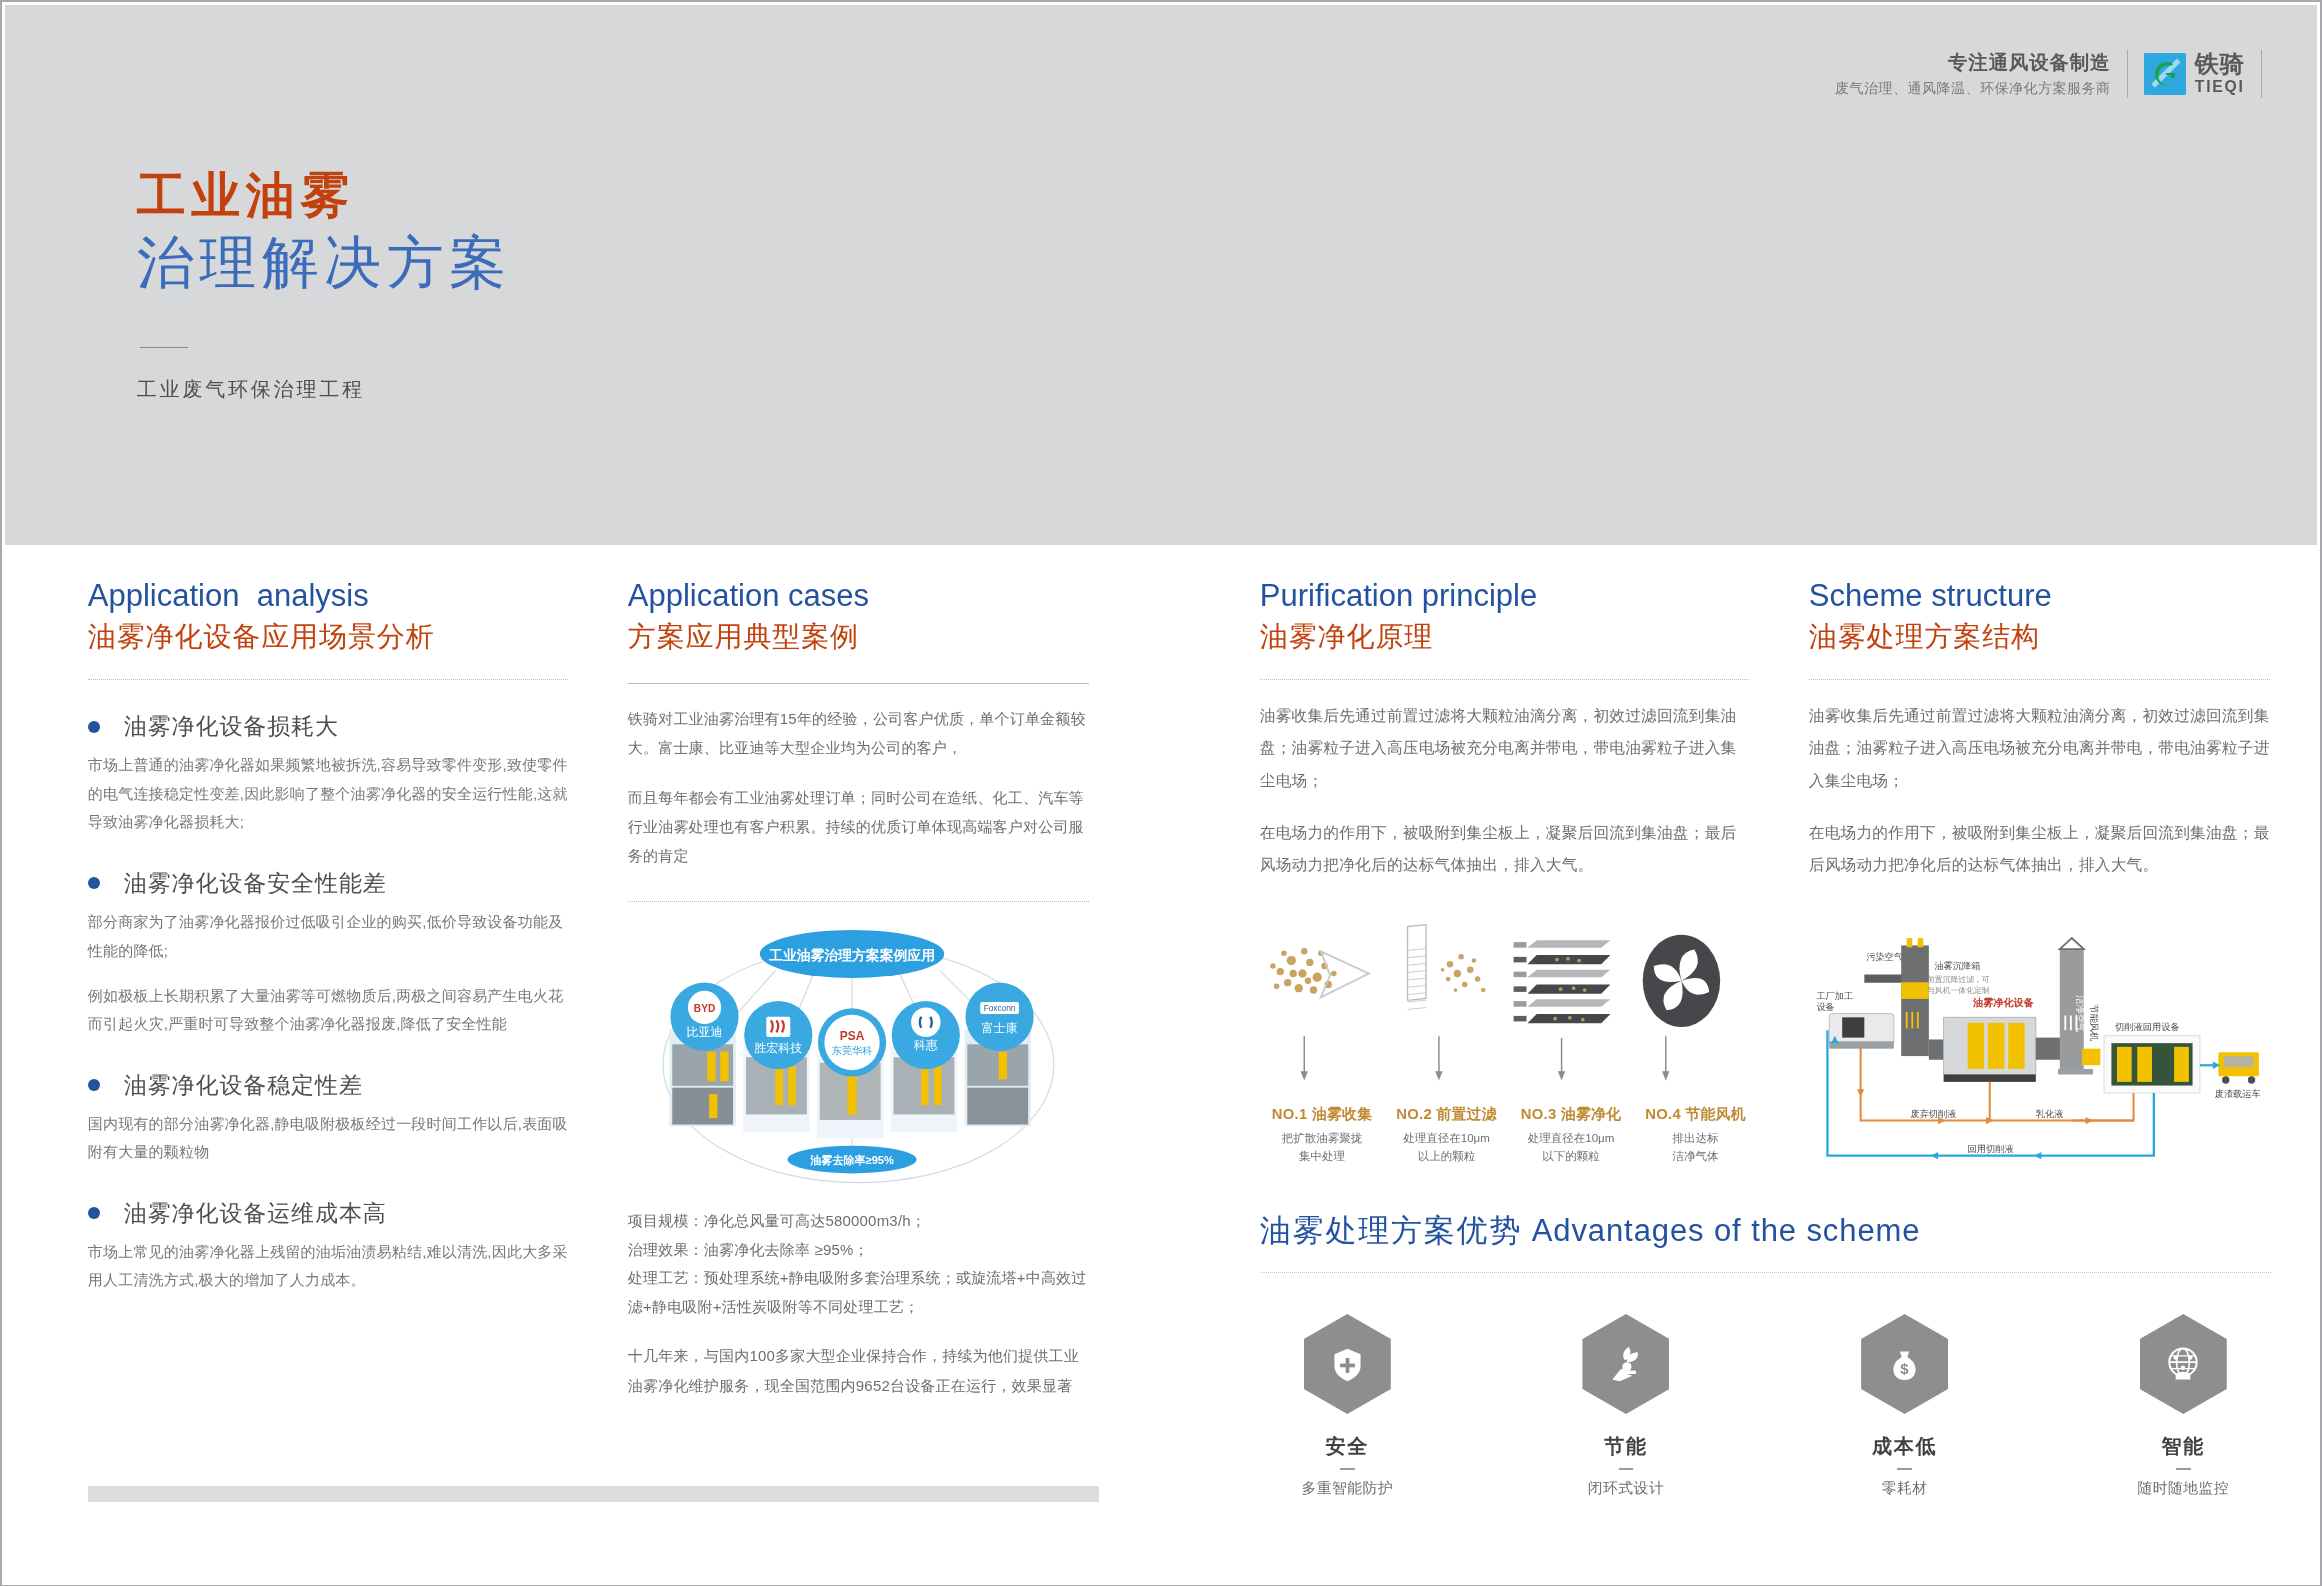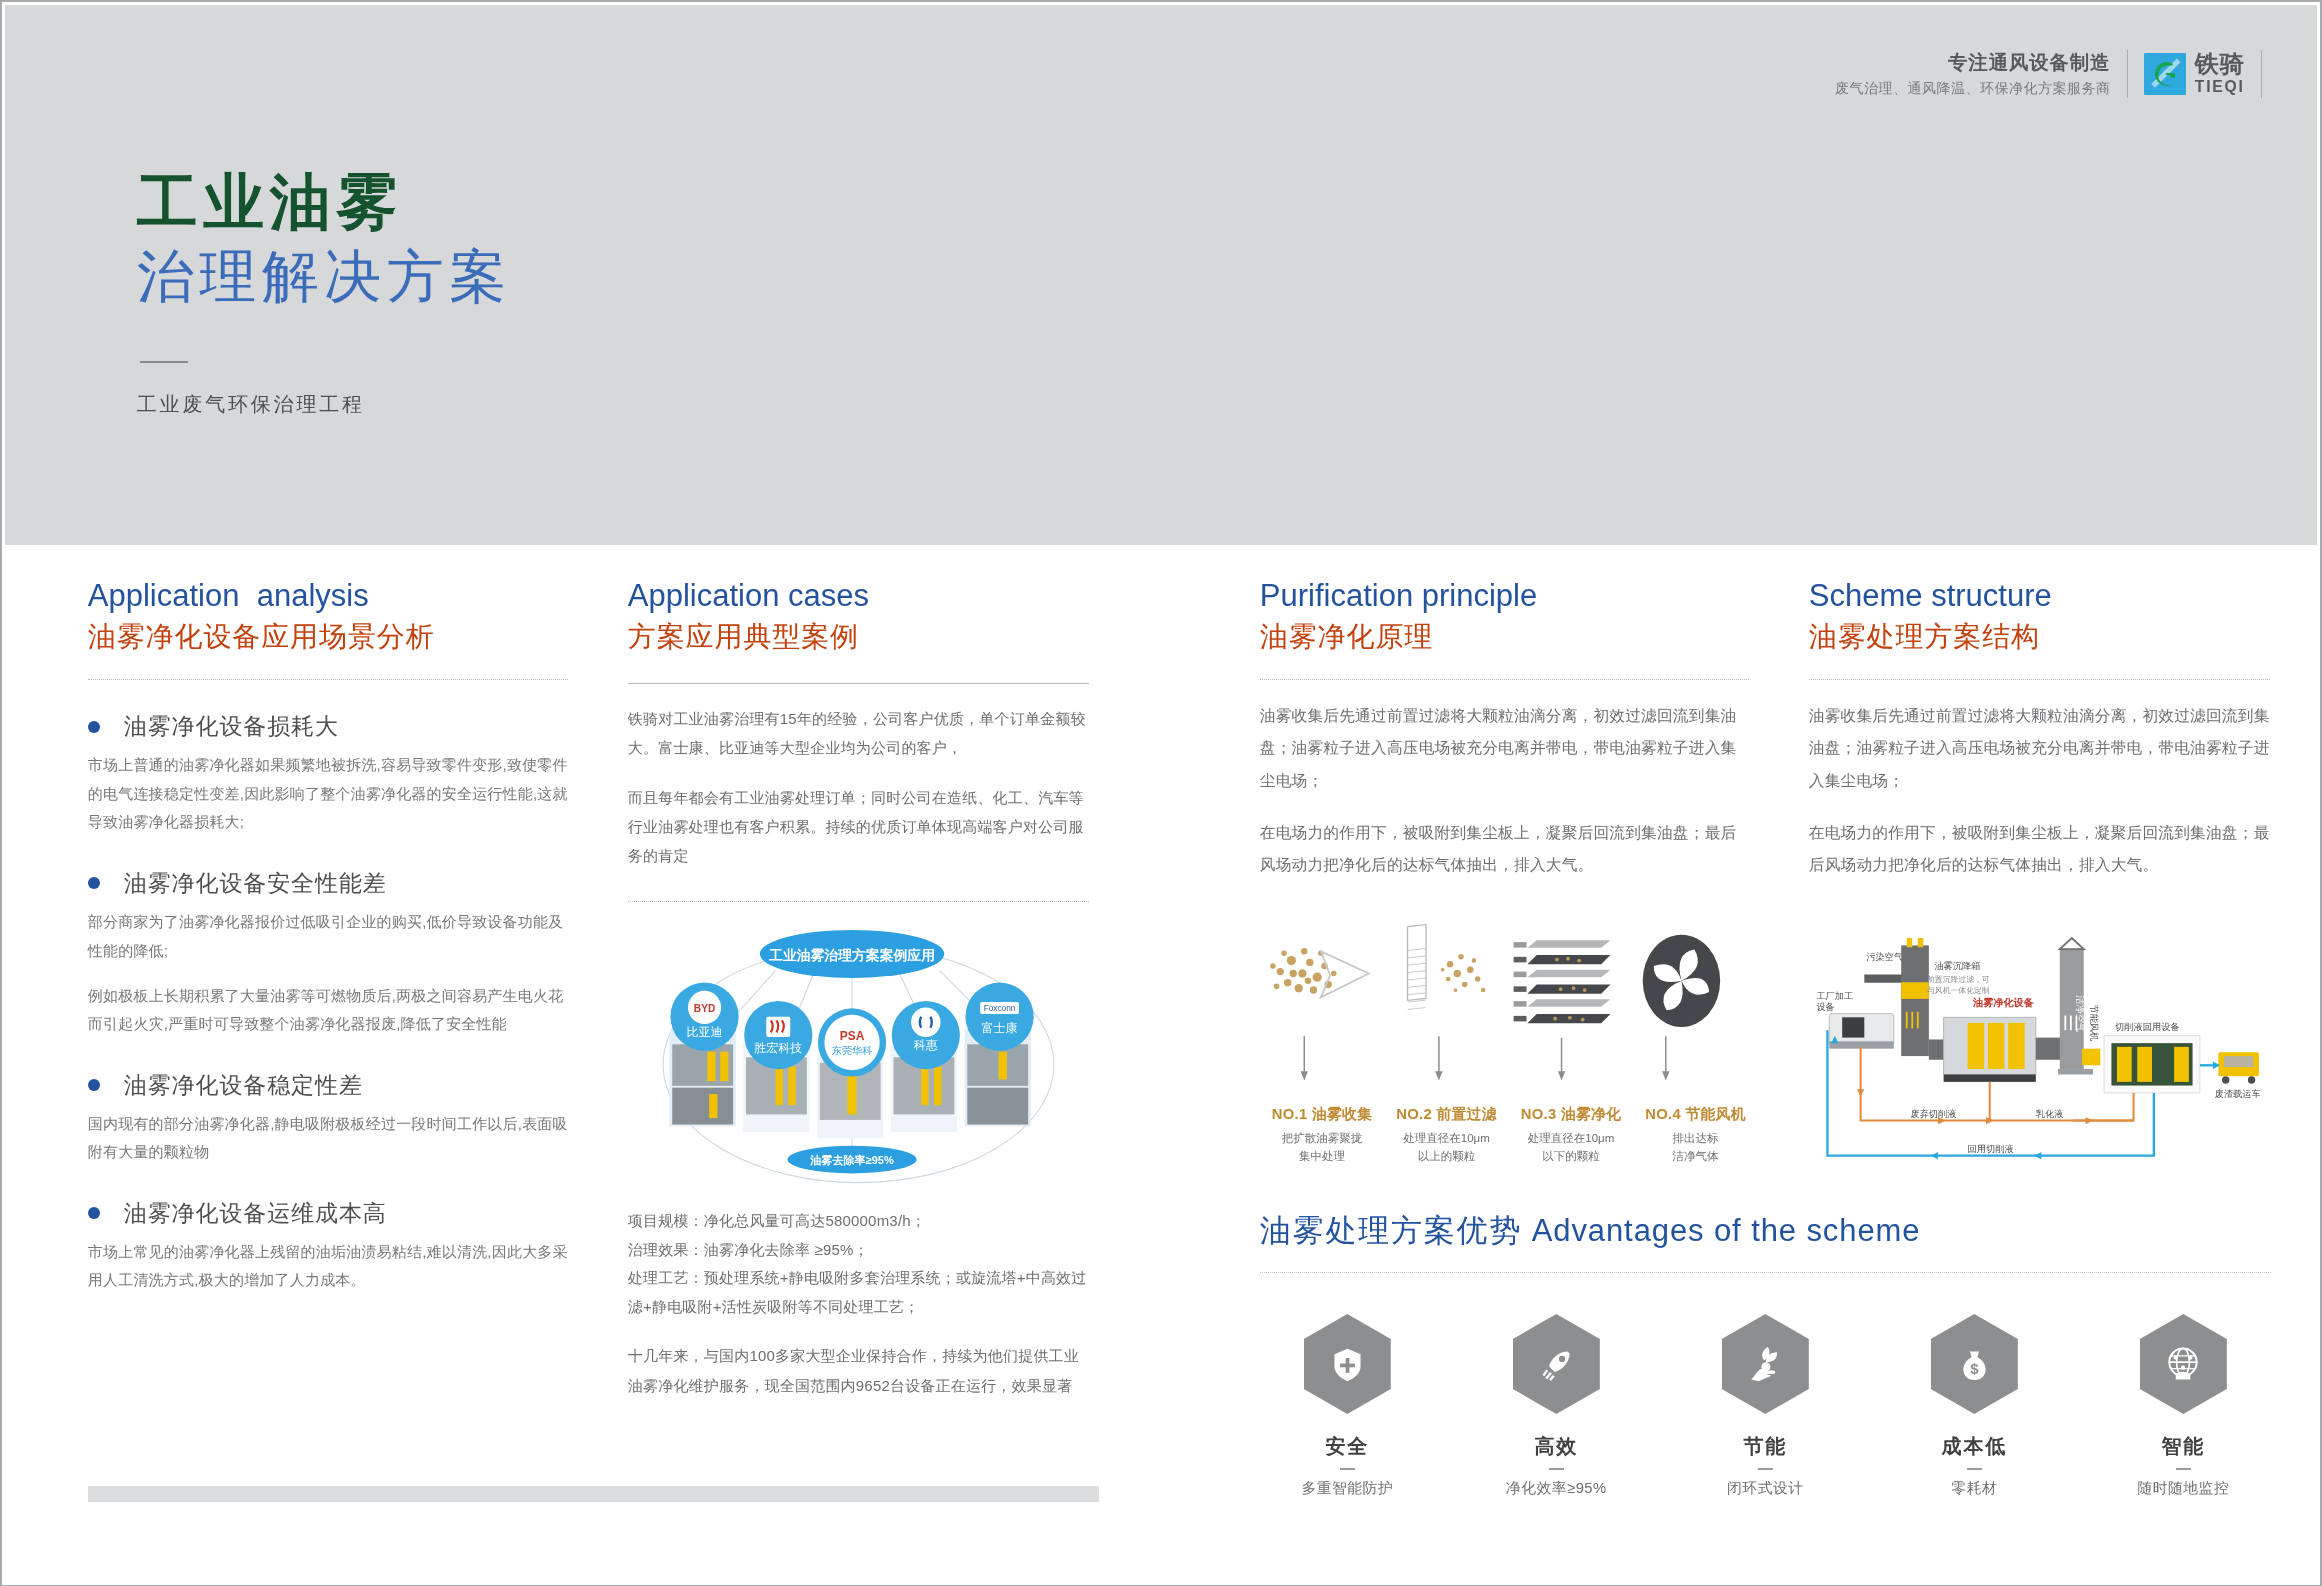--- a/index.html
+++ b/index.html
@@ -38,21 +38,21 @@
     width: 42px; height: 42px; position: relative;
     background: #2fa8df; border-radius: 1.8px; overflow: hidden;
   }
   .logo-mark svg { position: absolute; left: 0; top: 0; }
   .logo-words { line-height: 1; }
   .logo-cn { font-size: 24px; font-weight: bold; color: #58595b; letter-spacing: 0.9px; }
   .logo-en { font-size: 15.7px; font-weight: bold; color: #58595b; letter-spacing: 1.8px; margin-top: 2.8px; }
 
   .hero { position: absolute; left: 132px; top: 162px; }
   .hero-t1 {
-    font-size: 61px; font-weight: bold; color: #14532d;
+    font-size: 49px; font-weight: bold; color: #c2410c;
     letter-spacing: 5.5px; line-height: 1.18;
   }
   .hero-t2 {
     font-size: 57px; font-weight: normal; color: #3a6cba;
     letter-spacing: 5.5px; line-height: 1.2; margin-top: 3.7px;
   }
   .hero-rule { width: 48px; height: 1.8px; background: #8b8c8f; margin: 50px 0 28px 2.8px; }
   .hero-sub { font-size: 20px; color: #4d4e50; letter-spacing: 2.8px; }
 
   
@@ -559,34 +559,20 @@
                 <rect x="20" y="15" width="4" height="16" fill="#8d8e90"></rect>
                 <rect x="14" y="21" width="16" height="4" fill="#8d8e90"></rect>
               </svg>
             </div>
           </div>
           <div class="adv-name">安全</div>
           <div class="adv-dash"></div>
           <div class="adv-desc">多重智能防护</div>
         </div>
 
-        <div class="adv-item">
-          <div class="hexwrap">
-            <div class="hex">
-              <svg width="41" height="41" viewBox="0 0 44 44">
-                <path d="M34 8 C24 8 16 16 14 24 L20 30 C28 28 36 20 36 10 Z" fill="#ffffff"></path>
-                <circle cx="28" cy="16" r="3.4" fill="#8d8e90"></circle>
-                <path d="M12 28 L8 34 M16 31 L11 37 M19 34 L15 39" stroke="#ffffff" stroke-width="2.6" fill="none"></path>
-              </svg>
-            </div>
-          </div>
-          <div class="adv-name">高效</div>
-          <div class="adv-dash"></div>
-          <div class="adv-desc">净化效率≥95%</div>
-        </div>
 
         <div class="adv-item">
           <div class="hexwrap">
             <div class="hex">
               <svg width="42" height="42" viewBox="0 0 46 46">
                 <path d="M26 4 C20 8 18 14 22 19 C27 17 30 11 26 4 Z" fill="#ffffff"></path>
                 <path d="M36 10 C29 10 24 14 24 21 C32 21 37 17 36 10 Z" fill="#ffffff"></path>
                 <circle cx="24" cy="26" r="5" fill="#ffffff"></circle>
                 <path d="M8 40 L16 30 C18 28 22 28 24 30 L32 30 C35 30 35 34 32 34 L24 34 L30 36 L16 42 Z" fill="#ffffff"></path>
               </svg>

